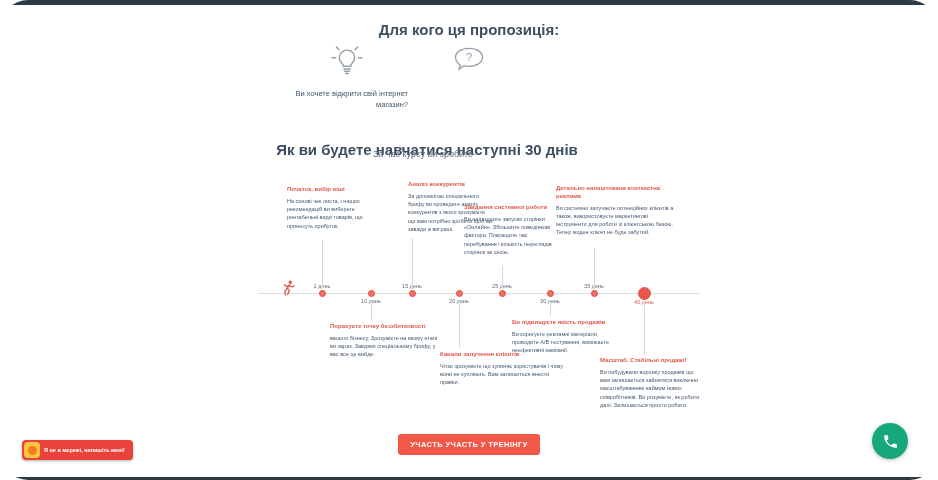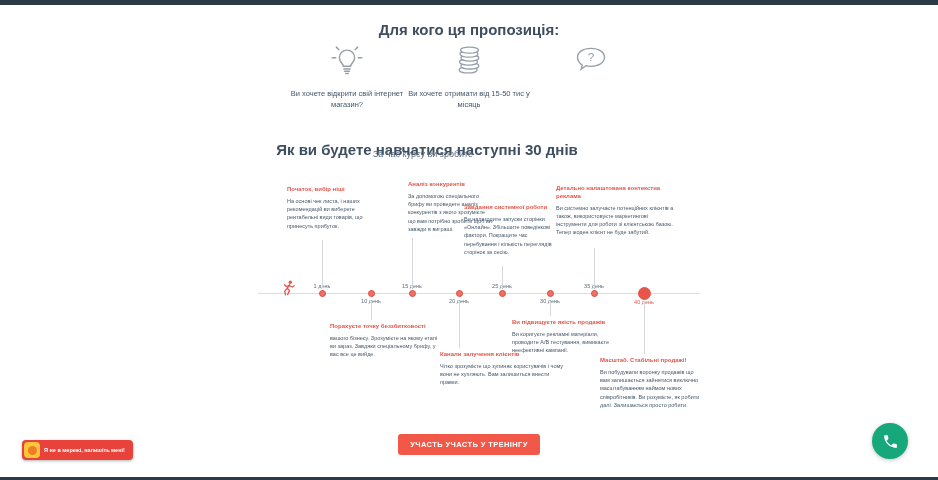--- a/index.html
+++ b/index.html
@@ -1,27 +1,27 @@
 <!DOCTYPE html>
 <html><head>
 <meta charset="utf-8">
 <style>
   html,body{margin:0;padding:0;background:#fff;}
   .canvas{position:relative;width:938px;height:480px;background:#ffffff;overflow:hidden;
-          font-family:"Liberation Sans",sans-serif;}
+          font-family:"Liberation Sans",sans-serif;border-radius:28px;}
   .topbar{position:absolute;top:0;left:0;width:938px;height:5px;background:#2c3946;}
   .bottombar{position:absolute;bottom:0;left:0;width:938px;height:3px;background:#2c3946;}
 
   
   .audience-title{position:absolute;top:9px;left:0;width:938px;text-align:center;
                   font-size:15px;font-weight:bold;color:#3d4e60;}
   .features{position:absolute;top:40px;left:286px;width:366px;display:flex;}
   .feature{width:122px;display:flex;flex-direction:column;align-items:center;}
   .feature .ficon{height:40px;display:flex;align-items:center;justify-content:center;}
-  .feature p{margin:9px 0 12px;font-size:7.5px;line-height:1.45;color:#44566c;text-align:center;}
+  .feature p{margin:9px 0 12px;font-size:7.5px;line-height:1.45;color:#44566c;text-align:right;}
 
   
   .course-title{position:absolute;top:129px;left:0;width:854px;text-align:center;
                 font-size:15px;font-weight:bold;color:#3d4e60;}
   .course-sub{position:absolute;top:149px;left:0;width:846px;text-align:center;
               font-size:9px;color:#5a6b7d;}
 
   
   .tl-line{position:absolute;left:258px;top:293px;width:442px;height:1px;background:#dadde0;}
   .dot{position:absolute;width:5px;height:5px;border:1px solid #d94b42;background:#ef6f63;
@@ -73,35 +73,20 @@
             <path d="M7.5 17.5 h-4"></path>
               <path d="M32.5 17.5 h4"></path>
             <path d="M11 8.5 l-2.8 -2.8"></path>
               <path d="M29 8.5 l2.8 -2.8"></path>
           </g>
         </svg>
       </div>
       <p>Ви хочете відкрити свій інтернет магазин?</p>
     </div>
 
-    <div class="feature">
-      <div class="ficon">
-        <svg width="36" height="36" viewBox="0 0 40 40">
-          <g fill="#ffffff" stroke="#97a0a9" stroke-width="1.4">
-            <ellipse cx="19" cy="31" rx="10" ry="3.4"></ellipse>
-            <ellipse cx="21" cy="26.6" rx="10" ry="3.4"></ellipse>
-            <ellipse cx="19.5" cy="22.2" rx="10" ry="3.4"></ellipse>
-            <ellipse cx="21" cy="17.8" rx="10" ry="3.4"></ellipse>
-            <ellipse cx="20" cy="13.4" rx="10" ry="3.4"></ellipse>
-            <ellipse cx="20.5" cy="9" rx="10" ry="3.4"></ellipse>
-          </g>
-        </svg>
-      </div>
-      <p>Ви хочете отримати від 15-50 тис у місяць</p>
-    </div>
 
     <div class="feature">
       <div class="ficon">
         <svg width="36" height="36" viewBox="0 0 40 40">
           <path d="M20 7 c8.8 0 15 4.4 15 10 c0 5.6 -6.2 10 -15 10 c-2 0 -3.8 -0.25 -5.5 -0.7 L9 30 l1.4 -4.2 C7 23.4 5 20.4 5 17 C5 11.4 11.2 7 20 7 z" fill="none" stroke="#97a0a9" stroke-width="1.5"></path>
           <text x="20" y="21.5" text-anchor="middle" font-size="13" fill="#97a0a9" font-family="Liberation Sans, sans-serif">?</text>
         </svg>
       </div>
     </div>
   </div>

